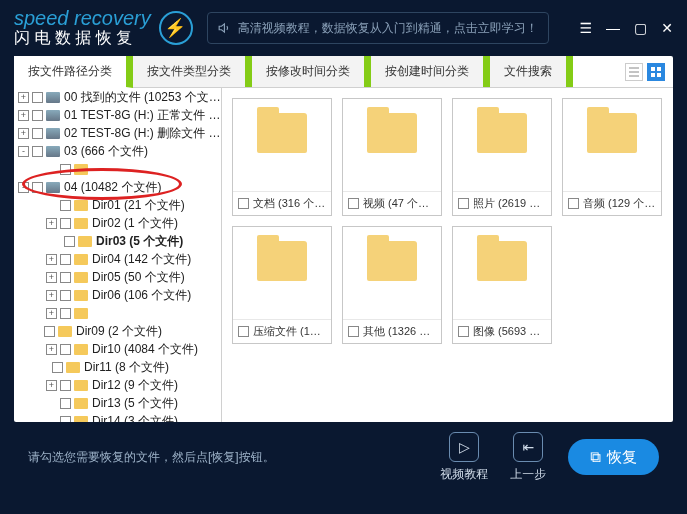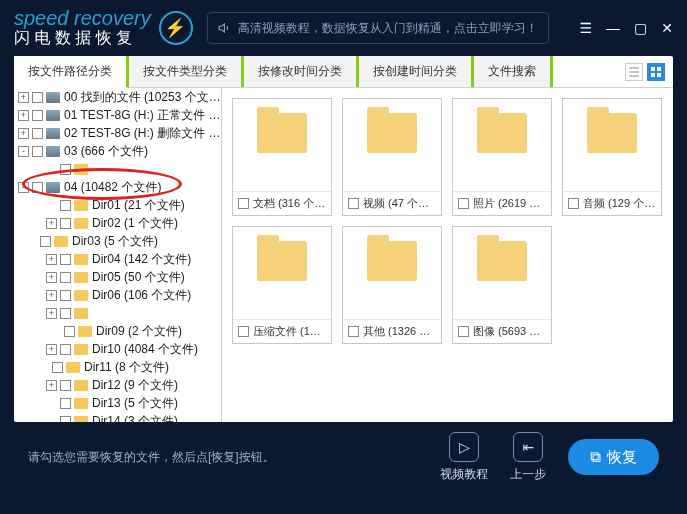--- a/index.html
+++ b/index.html
@@ -9,21 +9,21 @@
 .logo-text { color: #2a9fd6; font-size: 20px; font-style: italic; font-weight: 500; }
 .logo-sub { color: #fff; font-size: 16px; margin-top: -2px; }
 .logo-bolt { width: 34px; height: 34px; border: 2px solid #2a9fd6; border-radius: 50%; display:flex; align-items:center; justify-content:center; margin-left: 8px; color:#2a9fd6; font-size:18px; }
 .tip-bar { display:flex; align-items:center; background: none; border:1px solid #2e4560; height:32px; padding:0 10px; margin-left: 14px; color:#8aa0b8; font-size:12px; border-radius:4px; cursor:pointer; }
 .tip-bar svg { margin-right: 6px; }
 .win-controls { margin-left:auto; display:flex; gap:14px; align-items:center; color:#fff; }
 .win-controls > div { cursor:pointer; font-size:14px; }
 
 .main-panel { margin: 0 14px; background:#fff; border-radius:2px; height: 366px; display:flex; flex-direction:column; }
 .tabs { display:flex; border-bottom:1px solid #d0d0d0; height:32px; }
-.tab { padding: 0 14px; display:flex; align-items:center; font-size:12px; color:#333; border-right:3px solid #84cc16; cursor:pointer; background:#f3f3f3; }
+.tab { padding: 0 14px; display:flex; align-items:center; font-size:12px; color:#333; border-right:7px solid #84cc16; cursor:pointer; background:#f3f3f3; }
 .tab.active { background:#fff; border-bottom:1px solid #fff; margin-bottom:-1px; }
 .view-switch { margin-left:auto; display:flex; align-items:center; gap:4px; padding-right:8px; }
 .view-btn { width:18px; height:18px; border:1px solid #ccc; display:flex; align-items:center; justify-content:center; cursor:pointer; }
 .view-btn.active { background:#2a88e0; border-color:#2a88e0; }
 
 .content { flex:1; display:flex; overflow:hidden; }
 .tree { width:208px; border-right:1px solid #d0d0d0; overflow:hidden; font-size:12px; color:#222; }
 .tree-row { display:flex; align-items:center; height:18px; white-space:nowrap; }
 .exp { width:11px; height:11px; border:1px solid #888; display:inline-flex; align-items:center; justify-content:center; font-size:9px; line-height:1; margin-right:3px; color:#555; cursor:pointer; flex-shrink:0; }
 .chk { width:11px; height:11px; border:1px solid #888; margin-right:3px; cursor:pointer; flex-shrink:0; }
@@ -136,21 +136,21 @@
           <span class="chk"></span>
           <span class="folder-icon"></span>
           <span class="tree-label">Dir01   (21 个文件)</span>
         </div>
         <div class="tree-row" style="padding-left: 32px;">
           <span class="exp">+</span>
           <span class="chk"></span>
           <span class="folder-icon"></span>
           <span class="tree-label">Dir02   (1 个文件)</span>
         </div>
-        <div class="tree-row" style="padding-left: 12px;">
+        <div class="tree-row" style="padding-left: 36px; font-weight: bold;">
           <span style="width: 14px; display: inline-block; flex-shrink: 0;"></span>
           <span class="chk"></span>
           <span class="folder-icon"></span>
           <span class="tree-label">Dir03   (5 个文件)</span>
         </div>
         <div class="tree-row" style="padding-left: 32px;">
           <span class="exp">+</span>
           <span class="chk"></span>
           <span class="folder-icon"></span>
           <span class="tree-label">Dir04   (142 个文件)</span>
@@ -165,21 +165,21 @@
           <span class="exp">+</span>
           <span class="chk"></span>
           <span class="folder-icon"></span>
           <span class="tree-label">Dir06   (106 个文件)</span>
         </div>
         <div class="tree-row" style="padding-left: 32px;">
           <span class="exp">+</span>
           <span class="chk"></span>
           <span class="folder-icon"></span>
         </div>
-        <div class="tree-row" style="padding-left: 36px;">
+        <div class="tree-row" style="padding-left: 16px;">
           <span style="width: 14px; display: inline-block; flex-shrink: 0;"></span>
           <span class="chk"></span>
           <span class="folder-icon"></span>
           <span class="tree-label">Dir09   (2 个文件)</span>
         </div>
         <div class="tree-row" style="padding-left: 32px;">
           <span class="exp">+</span>
           <span class="chk"></span>
           <span class="folder-icon"></span>
           <span class="tree-label">Dir10   (4084 个文件)</span>

